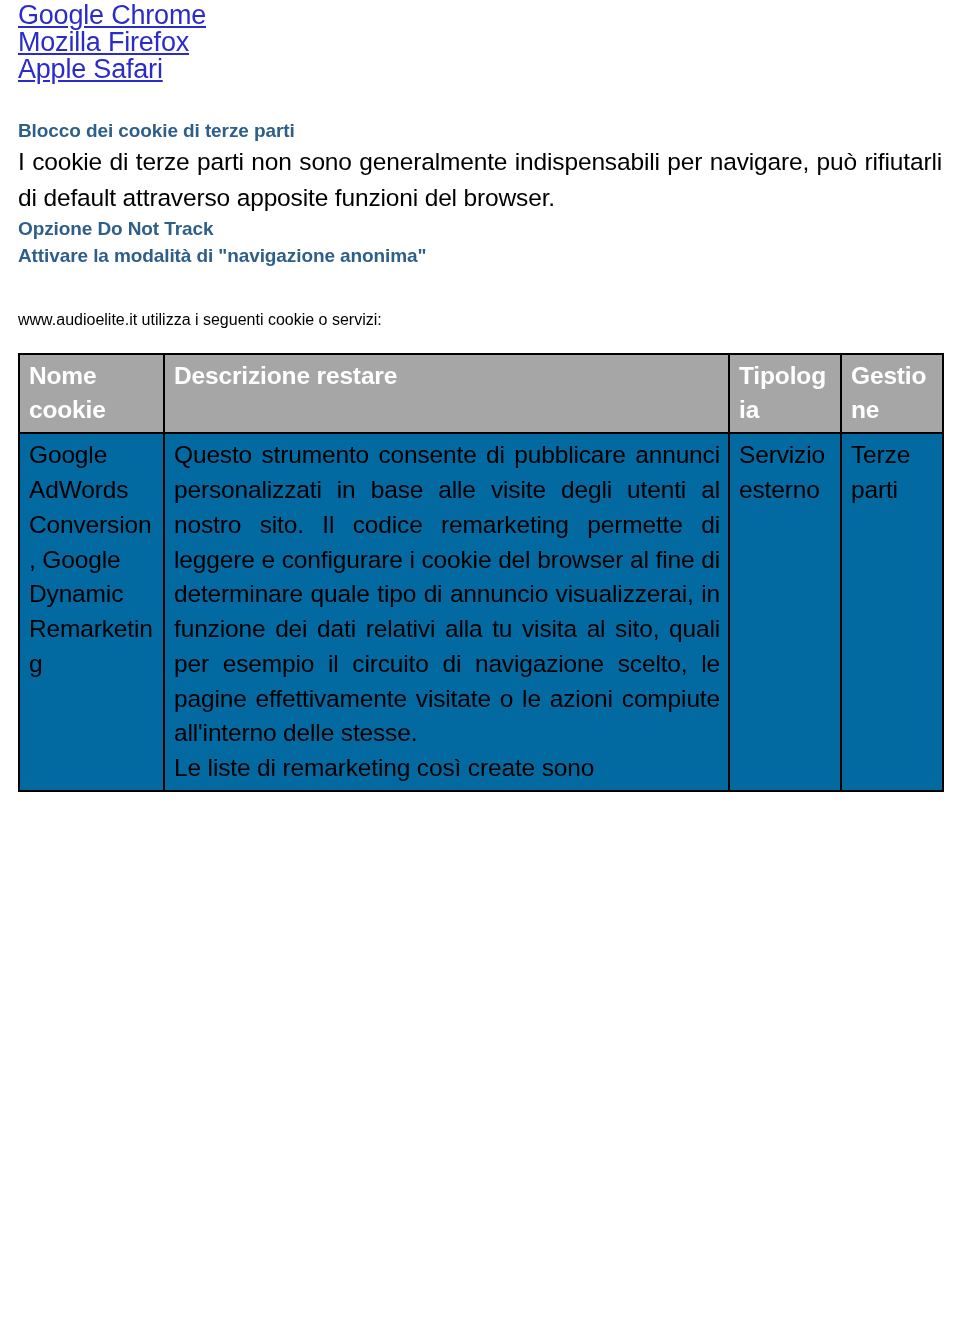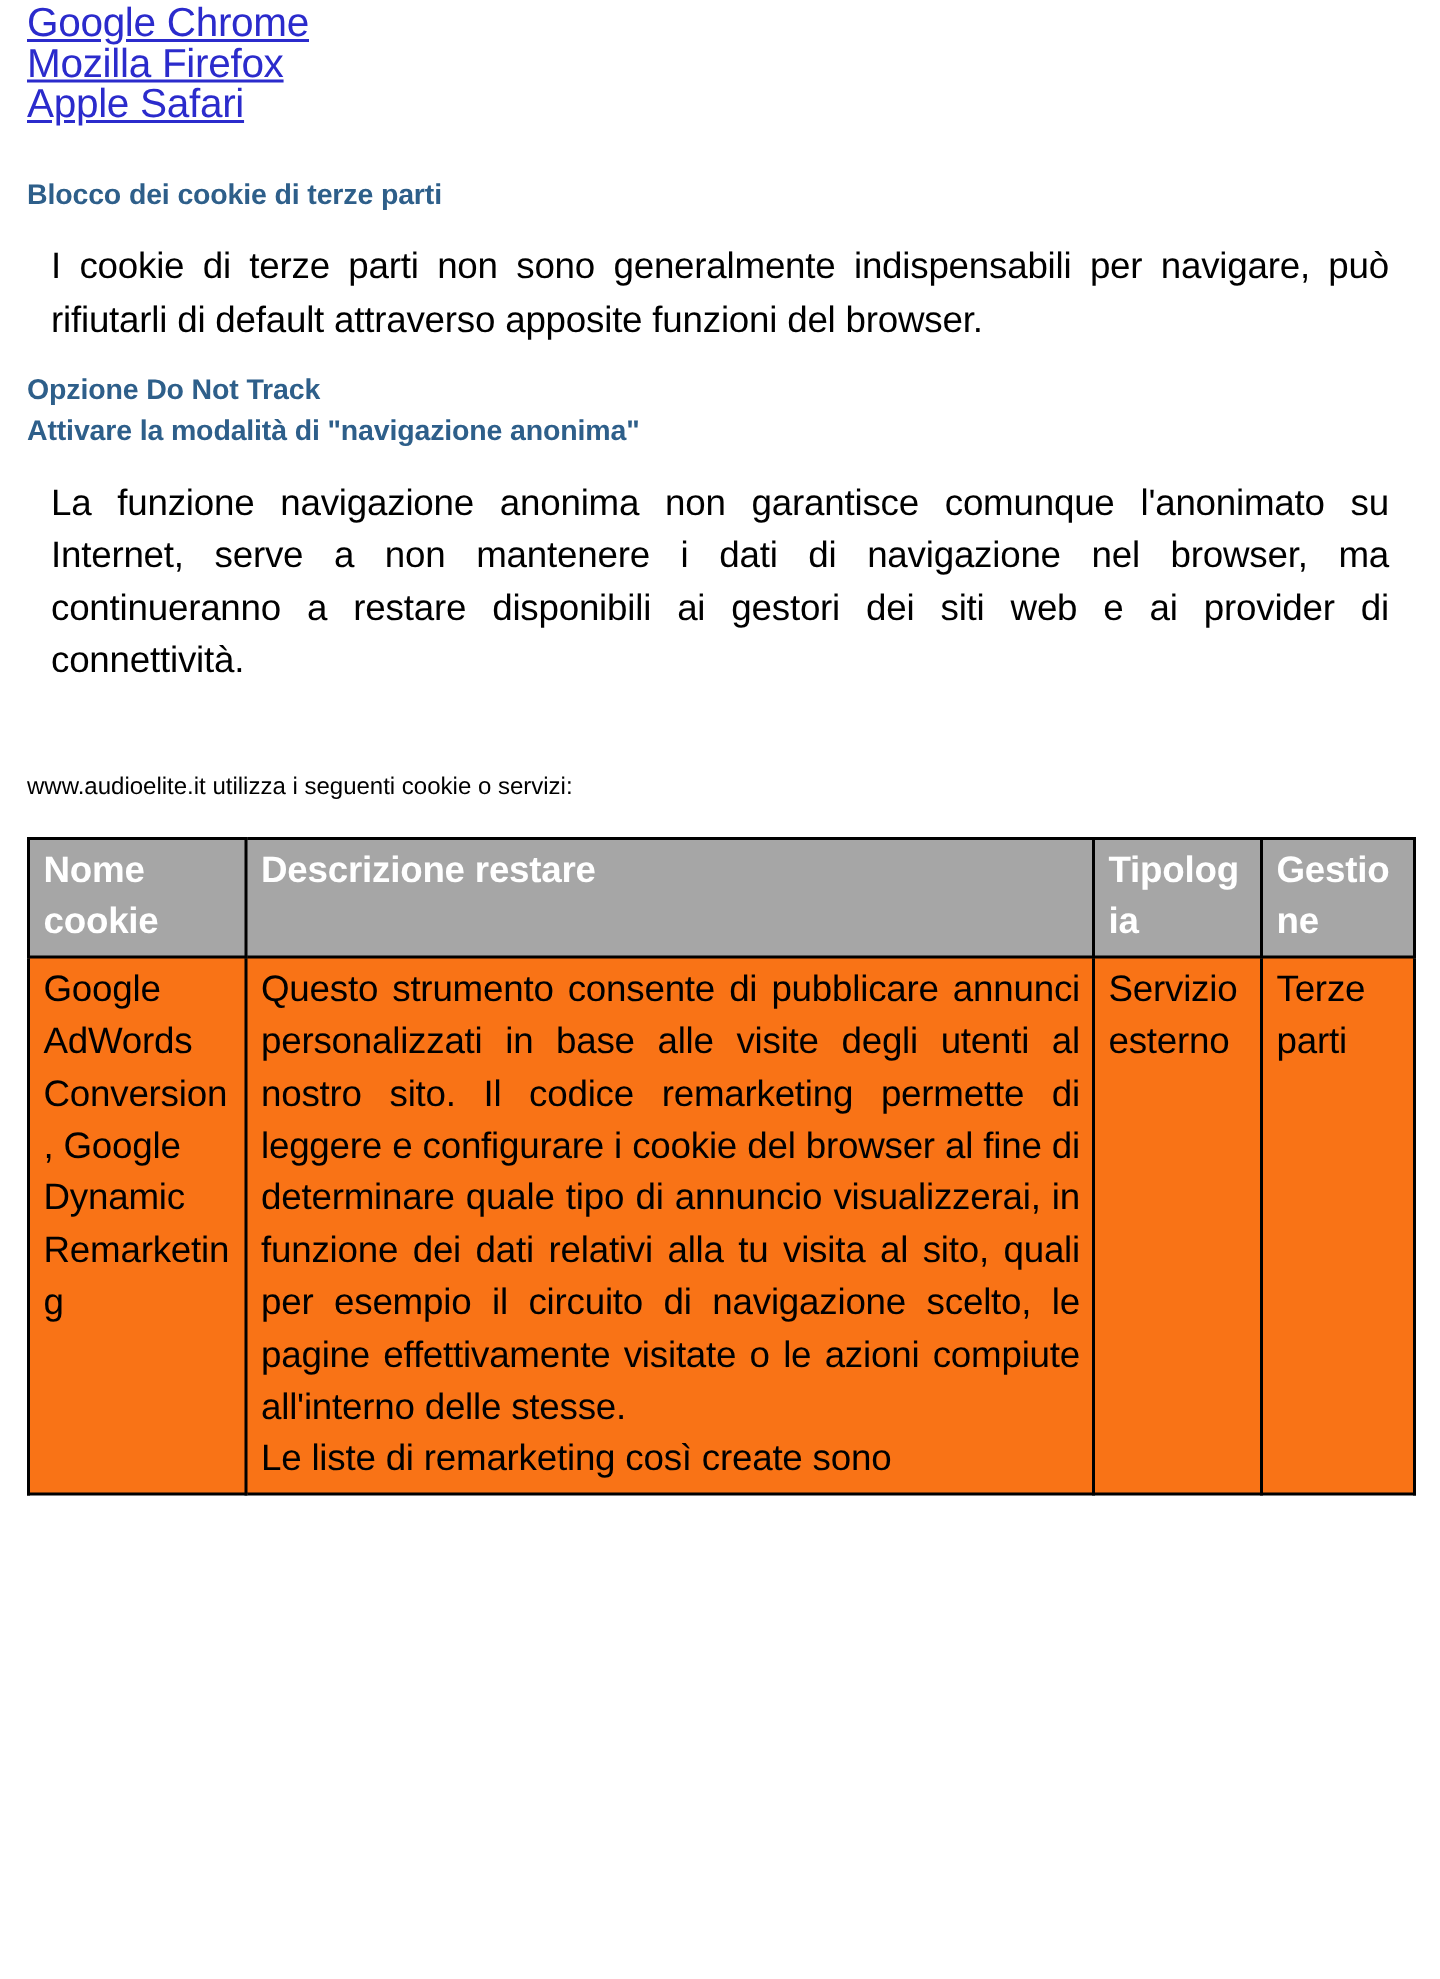--- a/index.html
+++ b/index.html
@@ -48,21 +48,21 @@
     color: #2E5F8A;
     font-size: 19px;
     font-weight: bold;
     margin: 0;
     padding: 0;
     line-height: 1.44;
     letter-spacing: -0.1px;
   }
   p.para {
     font-size: 24.5px;
-    margin: 16px;
+    margin: 0;
     padding: 0;
     line-height: 1.44;
     text-align: justify;
     text-justify: inter-word;
     letter-spacing: -0.15px;
   }
 
   .intro-line {
     font-size: 16px;
     line-height: 1.44;
@@ -92,21 +92,21 @@
     overflow-wrap: break-word;
   }
   table.cookie-table th {
     background: #A6A6A6;
     color: #ffffff;
     font-weight: bold;
     text-align: left;
     margin-left: 48px;
   }
   table.cookie-table td {
-    background: #f97316;
+    background: #0369a1;
     color: #000000;
   }
   td.desc-cell { text-align: justify; text-justify: inter-word; }
   td.desc-cell p { margin: 0; padding: 0; }
 
   .col-nome { width: 145px; }
   .col-desc { width: 565px; }
   .col-tipo { width: 112px; }
   .col-gest { width: 102px; }
 </style>
@@ -129,21 +129,20 @@
 
   <div class="body-block">
 
     <h3 class="sec-heading">Blocco dei cookie di terze parti</h3>
     <p class="para">I cookie di terze parti non sono generalmente indispensabili per navigare, può rifiutarli di default attraverso apposite funzioni del browser.</p>
 
     <h3 class="sec-heading">Opzione Do Not Track</h3>
 
     <h3 class="sec-heading">Attivare la modalità di "navigazione anonima"</h3>
 
-    <p class="para">La funzione navigazione anonima non garantisce comunque l'anonimato su Internet, serve a non mantenere i dati di navigazione nel browser, ma continueranno a restare disponibili ai gestori dei siti web e ai provider di connettività.</p>
 
     <div class="spacer-lg"></div>
 
     <div class="intro-line">www.audioelite.it utilizza i seguenti cookie o servizi:</div>
 
     <div class="spacer-md"></div>
   </div>
 
   <table class="cookie-table">
     <colgroup>

